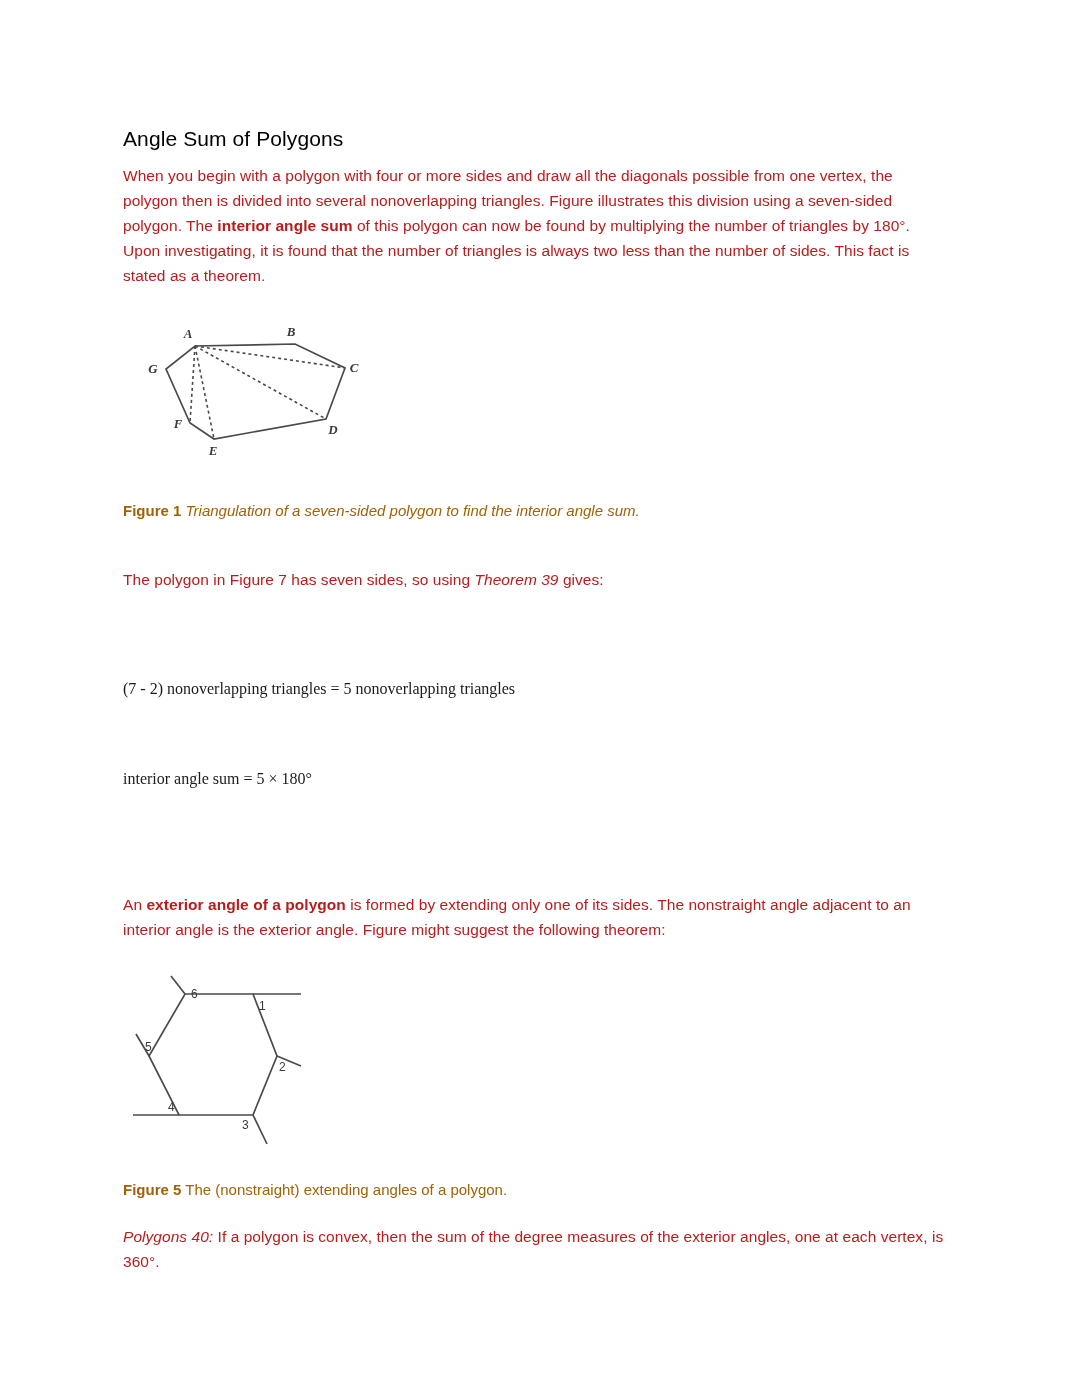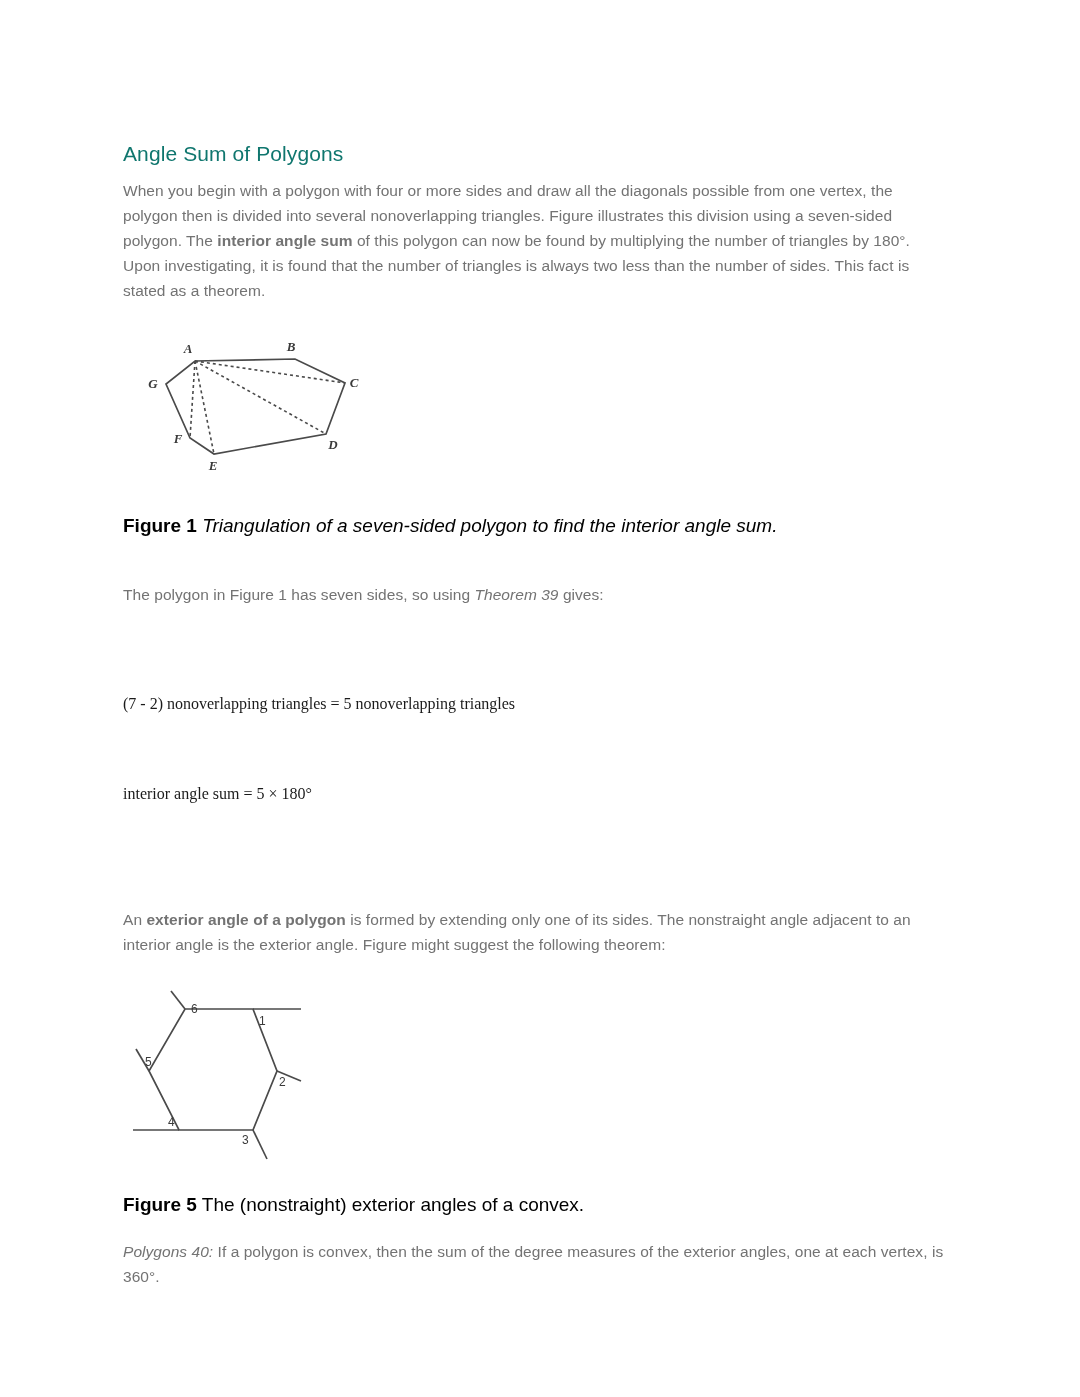--- a/index.html
+++ b/index.html
@@ -14,46 +14,46 @@
     overflow: hidden;
     position: relative;
   }
   .page {
     position: absolute;
     left: 123px;
     top: 124px;
     width: 822px;
   }
   h1.doc-title {
-    color: #0f766e;
+    color: #000000;
     font-size: 21px;
     font-weight: 400;
     line-height: 1.3;
-    margin: 16px 0 11px 0;
+    margin: 1px 0 11px 0;
     letter-spacing: 0.1px;
   }
   p.body-text {
-    color: #737373;
+    color: #b91c1c;
     font-size: 15.5px;
     line-height: 25px;
     margin: 0;
     letter-spacing: 0.05px;
   }
   .bold { font-weight: bold; }
   .ital { font-style: italic; }
   .gap-sm { height: 22px; }
   .gap-md { height: 30px; }
   .gap-lg { height: 38px; }
 
   .figure-block {
     margin: 0;
   }
   .caption {
-    color: #000000;
-    font-size: 19px;
+    color: #a16207;
+    font-size: 15px;
     line-height: 25px;
     margin: 0;
   }
   .caption .cap-label { font-weight: bold; }
   .caption .cap-ital { font-style: italic; }
 
   .math-block {
     font-family: "Liberation Serif", serif;
     color: #1b1b1b;
     font-size: 16px;
@@ -113,21 +113,21 @@
 
   <div class="gap-md"></div>
 
   <p class="caption"><span class="cap-label">Figure 1</span><span class="cap-ital"> Triangulation of a seven-sided polygon to find the interior angle sum.</span></p>
 
   <div class="gap-sm"></div>
 
 
   <div class="gap-sm"></div>
 
-  <p class="body-text"><span>The polygon in Figure 1 has seven sides, so using </span><span class="ital">Theorem 39</span><span> gives:</span></p>
+  <p class="body-text"><span>The polygon in Figure 7 has seven sides, so using </span><span class="ital">Theorem 39</span><span> gives:</span></p>
 
   <div class="gap-sm"></div>
 
   <div class="math-block">
     <div class="math-line-1">(7 - 2) nonoverlapping triangles = 5 nonoverlapping triangles</div>
     <div class="math-line-2">interior angle sum = 5 × 180°</div>
   </div>
 
   <div class="gap-lg"></div>
 
@@ -151,19 +151,19 @@
       <text class="nlabel" x="136" y="38">1</text>
       <text class="nlabel" x="156" y="99">2</text>
       <text class="nlabel" x="119" y="157">3</text>
       <text class="nlabel" x="45" y="139">4</text>
       <text class="nlabel" x="22" y="79">5</text>
     </svg>
   </div>
 
   <div class="gap-md"></div>
 
-  <p class="caption"><span class="cap-label">Figure 5</span><span> The (nonstraight) exterior angles of a convex.</span></p>
+  <p class="caption"><span class="cap-label">Figure 5</span><span> The (nonstraight) extending angles of a polygon.</span></p>
 
   <div class="gap-sm"></div>
 
   <p class="body-text"><span class="ital">Polygons 40:</span><span> If a polygon is convex, then the sum of the degree measures of the exterior angles, one at each vertex, is 360°.</span></p>
 
 </div>
 
 </body></html>

